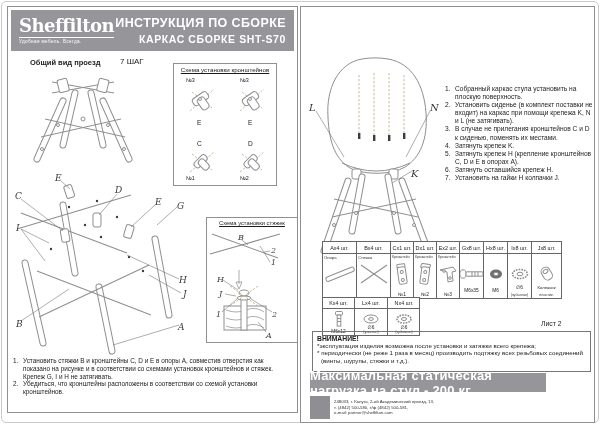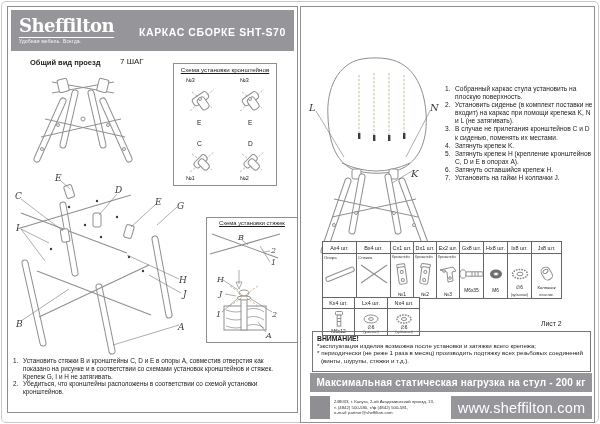--- a/index.html
+++ b/index.html
@@ -49,41 +49,42 @@
   .pname{position:absolute;left:1px;top:1px;font-size:4.2px;color:#333;}
   .psub{position:absolute;left:0;right:0;bottom:1px;text-align:center;font-size:4.8px;}
   .psub2{position:absolute;left:0;right:0;bottom:1px;text-align:center;font-size:3.7px;color:#333;}
   .psub.up{bottom:5px;}
   .picon{position:absolute;left:50%;top:45%;transform:translate(-50%,-50%);}
   .pt2 .picon{top:38%;}
   .sheet{position:absolute;left:240px;top:313px;font-size:6.8px;}
   .warnbox{position:absolute;left:11px;top:324px;width:279px;height:41px;border:1px solid #777;box-sizing:border-box;padding:3px 4px;}
   .warn-title{font-size:6.8px;font-weight:700;}
   .warn-line{font-size:6.2px;line-height:7.3px;padding-left:4px;text-indent:-4px;}
-  .loadbar{position:absolute;left:9px;top:366px;width:282px;height:19px;background:#95959a;color:#fff;
-           font-weight:700;font-size:10px;display:flex;align-items:center;justify-content:center;letter-spacing:.2px;}
+  .loadbar{position:absolute;left:9px;top:366px;width:236px;height:19px;background:#95959a;color:#fff;
+           font-weight:700;font-size:13px;display:flex;align-items:center;justify-content:center;letter-spacing:.2px;}
   .foot{position:absolute;left:9px;top:388px;width:282px;height:25px;display:flex;align-items:center;}
   .foot-logo{width:20px;height:23px;background:#8f8f93;flex:none;}
   .addr{flex:1;font-size:4.3px;line-height:5.6px;color:#333;padding-left:4px;}
   .webbar{width:141px;height:23px;background:#95959a;color:#fff;font-size:14.5px;display:flex;align-items:center;justify-content:center;flex:none;letter-spacing:.2px;}
 </style>
 </head>
 <body>
 
 <div class="canvas">
   <div class="scan-edge"></div>
 
   <div class="page page-left">
 
     <div class="banner">
       <div>
         <div class="logo-name">Sheffilton</div>
         <div class="logo-tag">Удобная мебель. Всегда.</div>
       </div>
       <div class="hd-titles">
+        <div class="hd-t1">ИНСТРУКЦИЯ ПО СБОРКЕ</div>
         <div class="hd-t2">КАРКАС СБОРКЕ SHT-S70</div>
       </div>
     </div>
 
     <div class="gv-label">Общий вид проезд</div>
     <div class="step-label">7 ШАГ</div>
 
     <svg style="position:absolute;left:14px;top:62px;" width="122" height="102" viewBox="0 0 122 102">
       <line class="ln" x1="30" y1="24" x2="92" y2="13"></line>
       <line class="ln" x1="30" y1="13" x2="92" y2="24"></line>
@@ -481,16 +482,15 @@
 
     <div class="loadbar">Максимальная статическая нагрузка на стул - 200 кг</div>
 
     <div class="foot">
       <div class="foot-logo"></div>
       <div class="addr">
         <div>248033, г. Калуга, 2-ой Академический проезд, 13,</div>
         <div>т. (4842) 500-580, т/ф (4842) 500-581,</div>
         <div>e-mail: partner@sheffilton.com</div>
       </div>
-      <div class="webbar">www.sheffilton.com</div>
     </div>
   </div>
 </div>
 
 </body></html>

